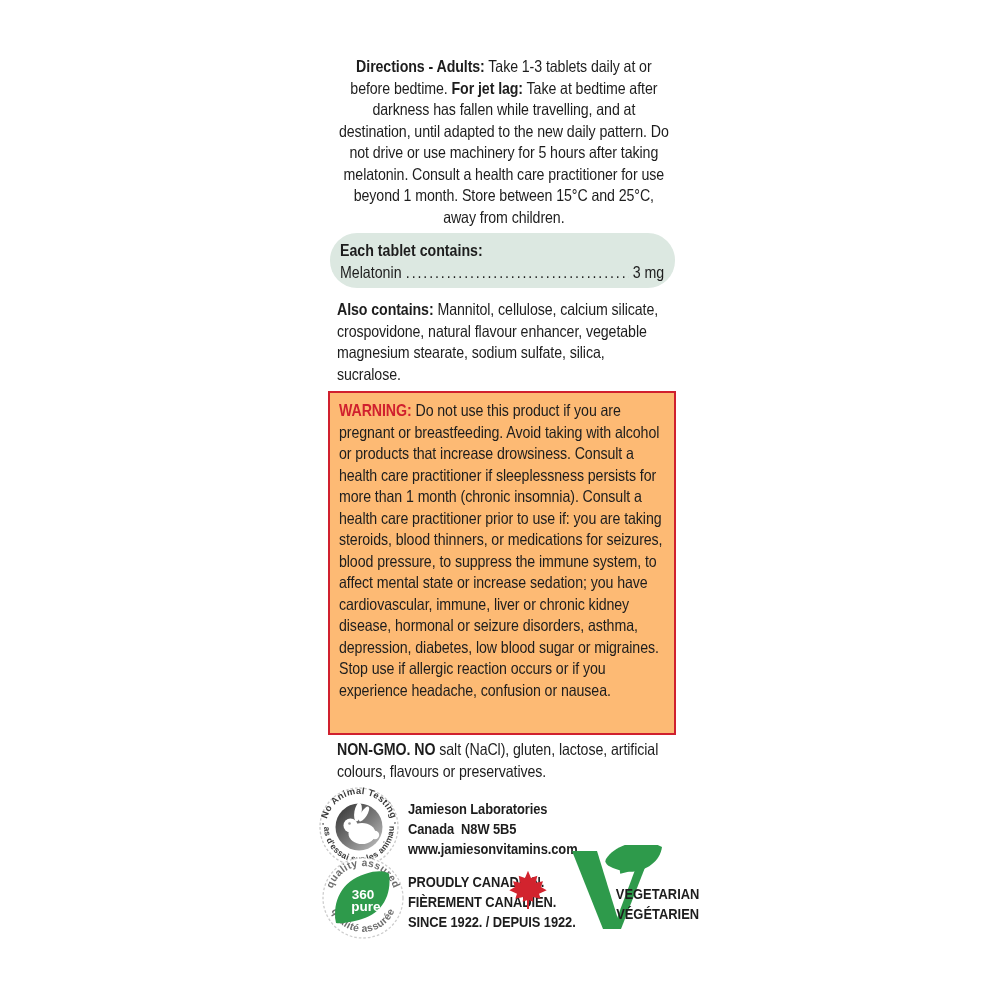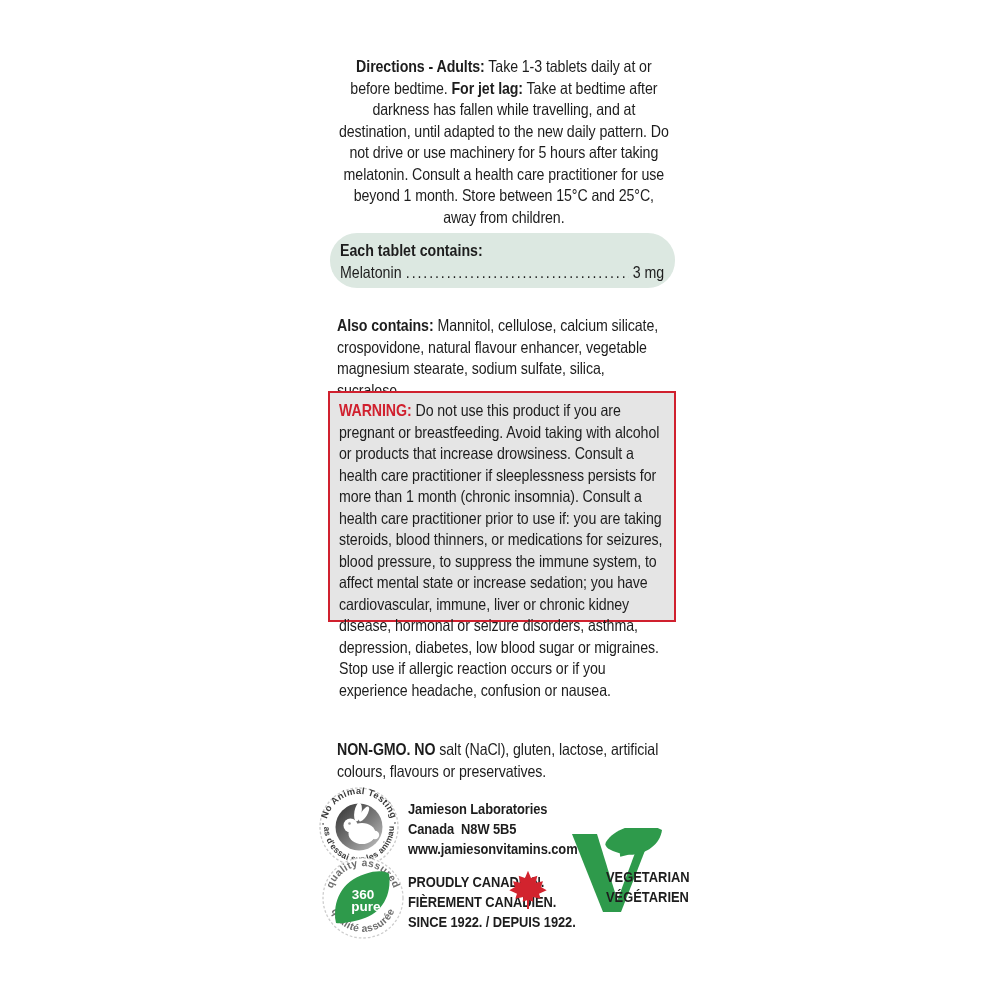--- a/index.html
+++ b/index.html
@@ -17,22 +17,22 @@
   .warn-label{color:var(--warning-red,#d0202e);font-weight:bold;}
   .mint-box{
     left:330px;top:233px;width:345px;height:55px;
     background:var(--mint-bg,#dce8e1);box-sizing:border-box;padding:6px 10px 0 10px;border-radius:27px;
   }
   .mint-inner{width:377px;}
   .mint-title{font-weight:bold;font-size:16.5px;line-height:22px;}
   .ing-row{display:flex;align-items:baseline;font-size:16.5px;line-height:22px;}
   .dots{flex:1;overflow:hidden;white-space:nowrap;letter-spacing:2.2px;margin:0 5px;}
   .warning-box{
-    left:328px;top:391px;width:348px;height:231px;box-sizing:border-box;
-    border:2px solid var(--warning-red,#d0202e);padding:7px 0 8px 9px;background:#e5e5e5;
+    left:328px;top:391px;width:348px;height:344px;box-sizing:border-box;
+    border:2px solid var(--warning-red,#d0202e);padding:7px 0 8px 9px;background:#fdba74;
   }
   .company-text{font-weight:bold;font-size:15px;line-height:20px;letter-spacing:-0.1px;}
   .company-text .pre{white-space:pre;}
   .veg-text{font-weight:bold;font-size:15px;line-height:19.5px;}
   svg text{font-family:"Liberation Sans", sans-serif;}
 </style>
 </head>
 <body>
 
 <div class="abs" style="left:337px;top:56px;width:400px;text-align:center;">
@@ -43,21 +43,21 @@
   <div class="cond mint-inner">
     <div class="mint-title">Each tablet contains:</div>
     <div class="ing-row">
       <span>Melatonin</span>
       <span class="dots">............................................................</span>
       <span>3 mg</span>
     </div>
   </div>
 </div>
 
-<div class="abs" style="left:337px;top:299px;width:400px;margin-top:16px;">
+<div class="abs" style="left:337px;top:299px;width:400px;">
   <p class="cond body-text" style="width:388px;"><b>Also contains:</b><span> Mannitol, cellulose, calcium silicate, crospovidone, natural flavour enhancer, vegetable magnesium stearate, sodium sulfate, silica, sucralose.</span></p>
 </div>
 
 <div class="abs warning-box">
   <p class="cond body-text" style="width:378px;"><span class="warn-label">WARNING:</span><span> Do not use this product if you are pregnant or breastfeeding. Avoid taking with alcohol or products that increase drowsiness. Consult a health care practitioner if sleeplessness persists for more than 1 month (chronic insomnia). Consult a health care practitioner prior to use if: you are taking steroids, blood thinners, or medications for seizures, blood pressure, to suppress the immune system, to affect mental state or increase sedation; you have cardiovascular, immune, liver or chronic kidney disease, hormonal or seizure disorders, asthma, depression, diabetes, low blood sugar or migraines. Stop use if allergic reaction occurs or if you experience headache, confusion or nausea.</span></p>
 </div>
 
 <div class="abs" style="left:337px;top:731px;width:400px;margin-top:8px;">
   <p class="cond body-text" style="width:388px;"><b>NON-GMO. NO</b><span> salt (NaCl), gluten, lactose, artificial colours, flavours or preservatives.</span></p>
 </div>
@@ -112,21 +112,21 @@
   <div>FIÈREMENT CANADIEN.</div>
   <div>SINCE 1922. / DEPUIS 1922.</div>
 </div>
 
 <div class="abs" style="left:508px;top:868px;width:40px;height:44px;">
   <svg width="40" height="44" viewBox="-60 -58 120 122">
     <path d="M0,-55 L9,-33 L28,-40 L23,-19 L45,-23 L39,-6 L56,4 L33,14 L38,29 L14,24 L16,38 L3,34 L3,60 L-3,60 L-3,34 L-16,38 L-14,24 L-38,29 L-33,14 L-56,4 L-39,-6 L-45,-23 L-23,-19 L-28,-40 L-9,-33 Z" fill="#d2232e"></path>
   </svg>
 </div>
 
-<div class="abs" style="left:570px;top:828px;width:130px;height:90px;">
+<div class="abs" style="left:570px;top:845px;width:130px;height:90px;text-align:center;">
   <svg class="abs" style="left:0;top:0;" width="95" height="84" viewBox="0 0 95 84">
     <polygon points="2,6 27,6 51,84 33,84" fill="#2e9a4b"></polygon>
     <polygon points="43,84 51,84 76,20 68,17" fill="#2e9a4b"></polygon>
     <path d="M 50,27 C 58,26 66,22 72,14" stroke="#2e9a4b" stroke-width="3.5" fill="none"></path>
     <path d="M 36,14 C 46,-2 74,-8 92,2 C 90,18 72,30 52,26 C 42,23 33,20 36,14 Z" fill="#2e9a4b"></path>
   </svg>
   <div class="abs veg-text cond" style="left:36px;top:39px;width:120px;">
     <div>VEGETARIAN</div>
     <div>VÉGÉTARIEN</div>
   </div>

